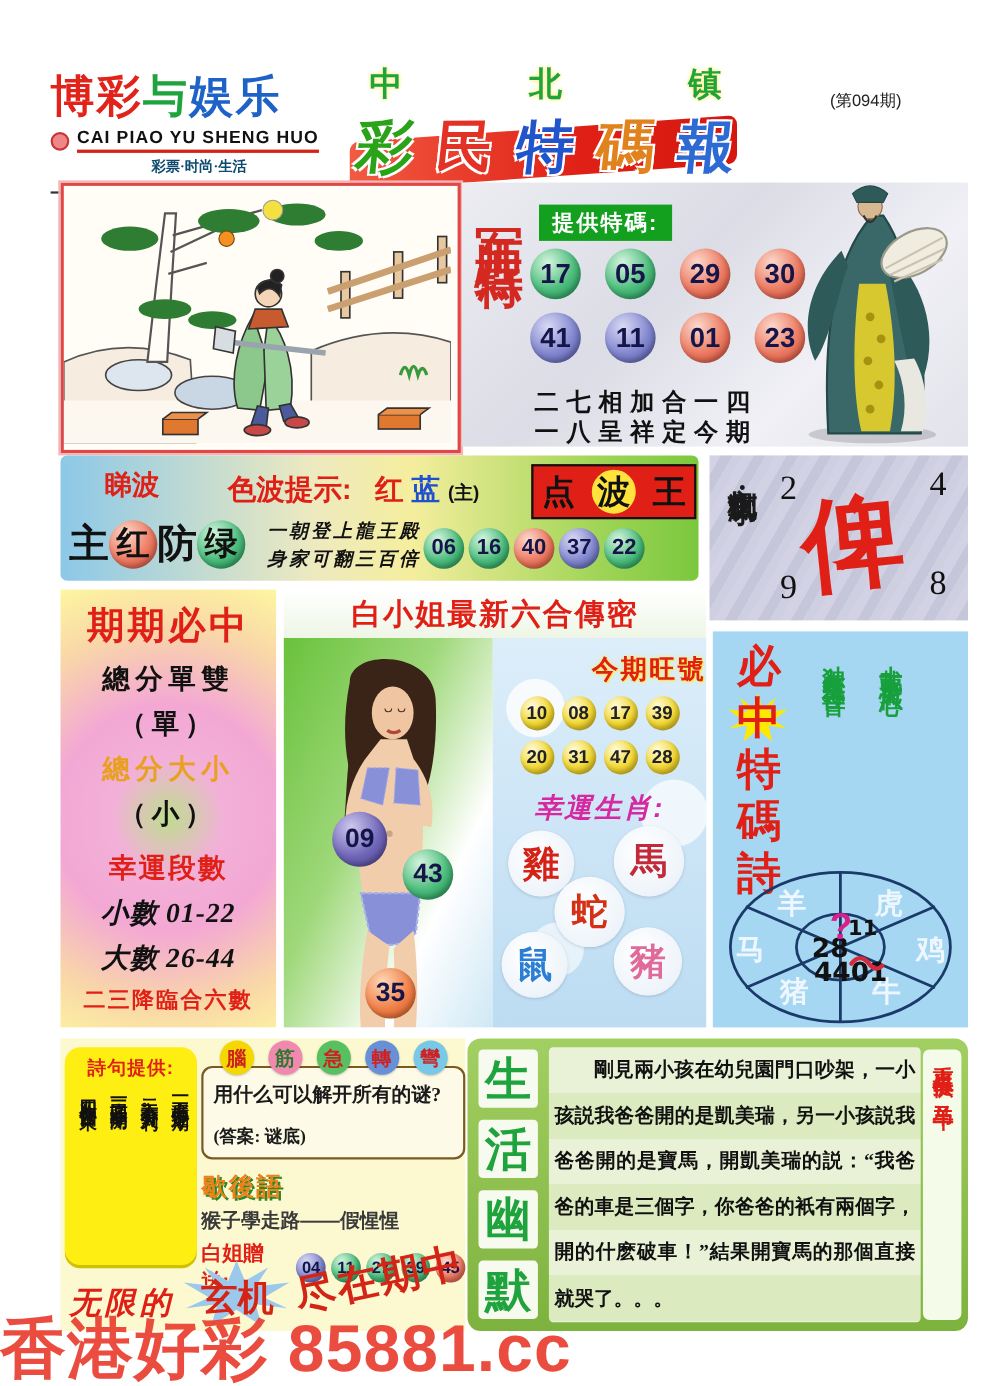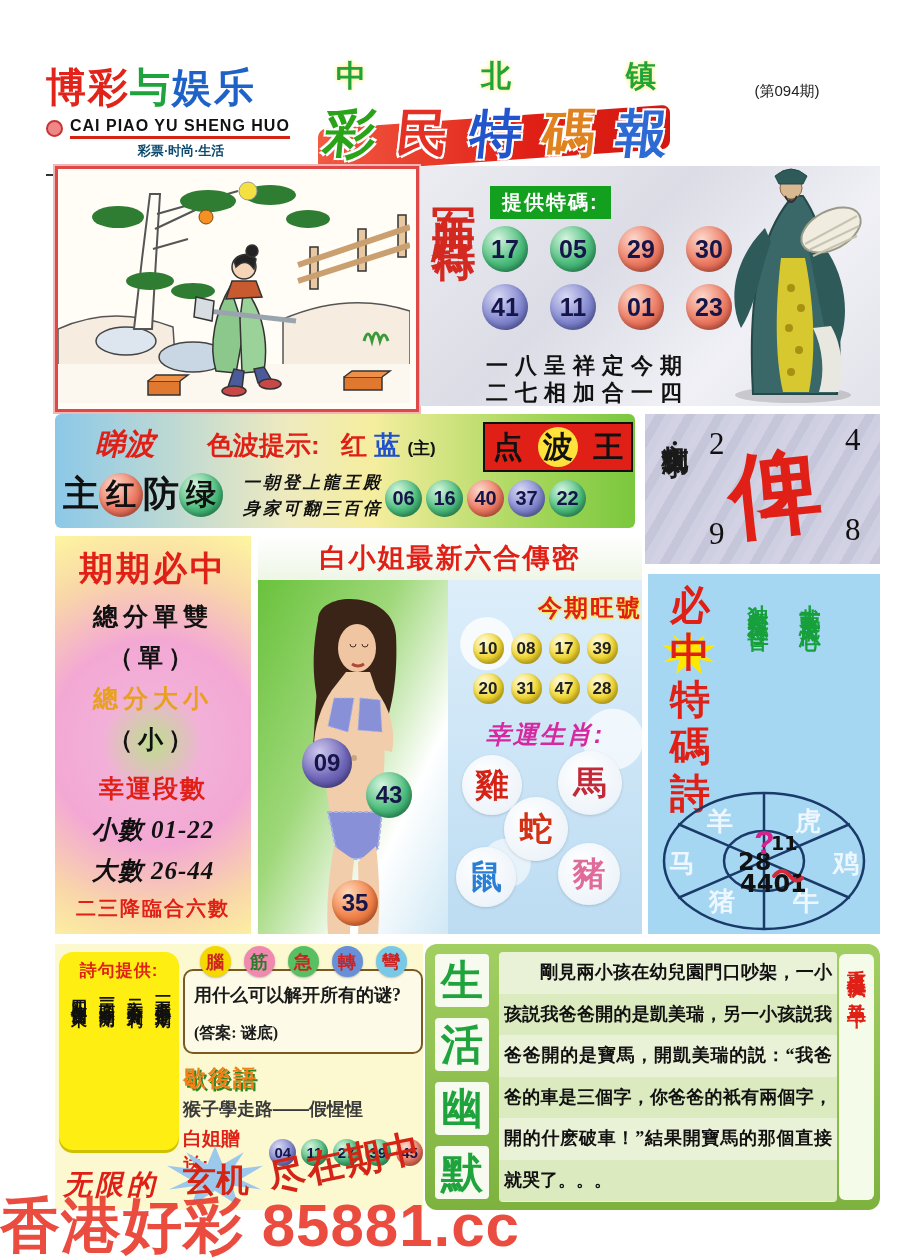--- a/index.html
+++ b/index.html
@@ -42,21 +42,21 @@
   .strat-vert{position:absolute;left:4px;top:6px;writing-mode:vertical-rl;text-orientation:upright;font-size:44px;font-weight:900;color:#d42920;letter-spacing:10px;height:236px;font-family:"Liberation Serif","DejaVu Serif",serif;}
   .offer-label{position:absolute;left:70px;top:20px;background:#12a01e;color:#fff;font-size:20px;font-weight:bold;padding:3px 12px;letter-spacing:2px;}
   .strat-balls{position:absolute;left:62px;top:60px;}
   .strat-row{display:flex;gap:22px;}
   .strat-row + .strat-row{margin-top:12px;justify-content:flex-end;}
   .strat-row .ball{width:46px;height:46px;font-size:25px;}
   .strat-lines{position:absolute;left:66px;top:186px;font-size:22px;font-weight:900;color:#111;letter-spacing:7px;line-height:27px;font-family:"Liberation Serif","DejaVu Serif",serif;}
   .statue{position:absolute;right:0;top:2px;}
   
   .band{left:55px;top:414px;width:580px;height:114px;border-radius:6px;background:linear-gradient(90deg,#8cc8e8,#eeeabf 40%,#f5ee9e 55%,#9ed455 85%,#7ac83e);}
-  .band-title{position:absolute;left:40px;top:10px;font-size:30px;color:#e02016;font-weight:900;font-style:italic;font-family:"Liberation Serif","DejaVu Serif",serif;}
+  .band-title{position:absolute;left:40px;top:10px;font-size:25px;color:#e02016;font-weight:900;font-family:"Liberation Serif","DejaVu Serif",serif;}
   .band-hint{position:absolute;left:152px;top:14px;font-size:26px;font-weight:900;}
   .band-hint .lbl{color:#e02016;} .band-hint .red{color:#e02016;margin-left:14px;} .band-hint .blue{color:#1e50d0;} .band-hint .main{color:#111;font-size:17px;}
   .brand-box{position:absolute;left:428px;top:8px;width:146px;height:46px;background:#e02016;border:2px solid #111;display:flex;align-items:center;justify-content:space-around;}
   .brand-box .bc{font-size:30px;font-weight:900;color:#111;font-family:"Liberation Serif","DejaVu Serif",serif;}
   .brand-box .circ{width:40px;height:40px;border-radius:50%;background:#ffe23c;display:flex;align-items:center;justify-content:center;}
   .band-row2{position:absolute;left:8px;top:56px;display:flex;align-items:center;}
   .band-row2 .ch{font-size:36px;font-weight:900;color:#111;font-family:"Liberation Serif","DejaVu Serif",serif;}
   .band-row2 .ball{width:44px;height:44px;font-size:30px;color:#111;font-family:"Liberation Serif","DejaVu Serif",serif;}
   .band-verse{position:absolute;left:188px;top:56px;font-size:17px;font-weight:900;font-style:italic;color:#111;line-height:26px;letter-spacing:3px;font-family:"Liberation Serif","DejaVu Serif",serif;}
   .band-balls{position:absolute;left:330px;top:66px;display:flex;gap:4px;}
@@ -249,22 +249,22 @@
           </div>
         <div class="ball r">
             <span>01</span>
           </div>
         <div class="ball r">
             <span>23</span>
           </div>
       </div>
     </div>
     <div class="strat-lines">
+      <div>二七相加合一四</div>
       <div>一八呈祥定今期</div>
-      <div>二七相加合一四</div>
     </div>
     <svg class="statue" width="175" height="236" viewBox="0 0 175 236">
       <ellipse cx="88" cy="227" rx="58" ry="8" fill="rgba(0,0,0,.15)"></ellipse>
       <path d="M88,28 C58,62 42,120 48,226 L132,226 C142,140 120,60 98,28 Z" fill="#3a6868" stroke="#254848" stroke-width="2"></path>
       <path d="M60,60 C30,90 22,130 36,160 C50,140 56,100 66,74 Z" fill="#2e5a5a"></path>
       <path d="M112,70 C140,100 150,150 128,190 C118,160 110,110 104,84 Z" fill="#2e5a5a"></path>
       <path d="M76,90 C70,140 70,190 78,224 L104,224 C112,180 108,130 100,90 Z" fill="#d8c830"></path>
       <g fill="#a89010">
         <circle cx="86" cy="120" r="4"></circle>
           <circle cx="96" cy="140" r="4"></circle>

